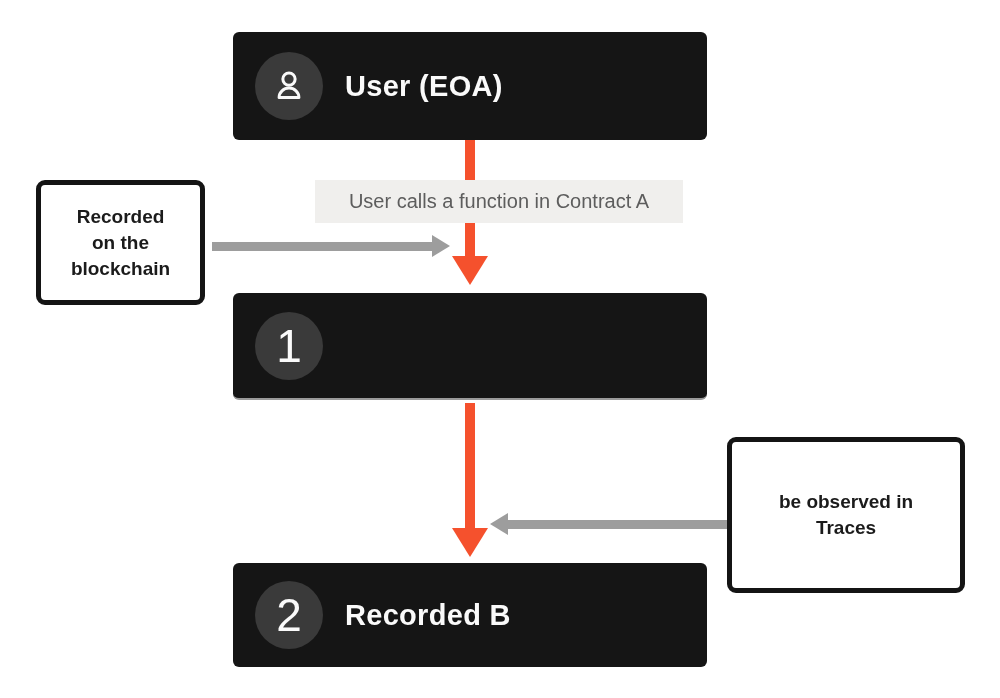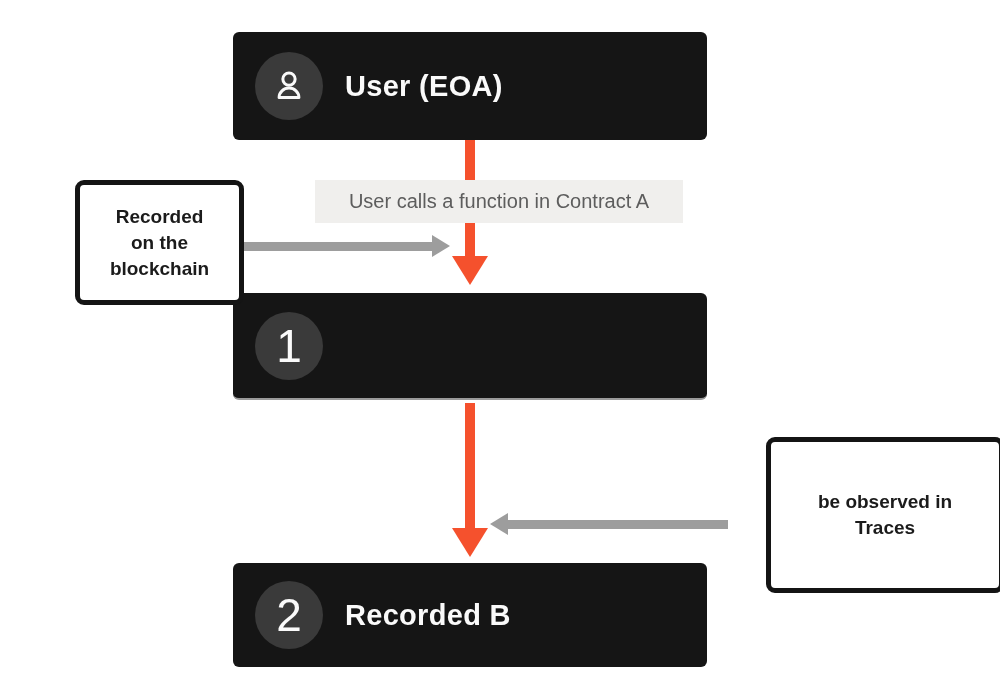--- a/index.html
+++ b/index.html
@@ -53,21 +53,21 @@
   .band{position:absolute;background:var(--band-bg);z-index:3;
         display:flex;align-items:center;justify-content:center;
         color:var(--band-text);font-size:20px;white-space:nowrap;}
   .band-1{left:287px;top:180px;width:368px;height:43px;margin-left:28px;}
   .band-2{left:230px;top:453px;width:486px;height:52px;}
 
   
   .callout{position:absolute;background:#ffffff;border:5px solid var(--callout-border);
            border-radius:9px;z-index:4;display:flex;flex-direction:column;
            align-items:center;justify-content:center;text-align:center;
-           color:var(--callout-text);font-weight:700;font-size:19px;line-height:26px;margin-left:39px;}
+           color:var(--callout-text);font-weight:700;font-size:19px;line-height:26px;}
   .callout-left{left:36px;top:180px;width:169px;height:125px;}
   .callout-right{left:727px;top:437px;width:238px;height:156px;}
   .callout-line{white-space:nowrap;}
 </style>
 </head>
 <body>
 
 <div class="canvas">
 
   <div class="vbar vbar-1"></div>

